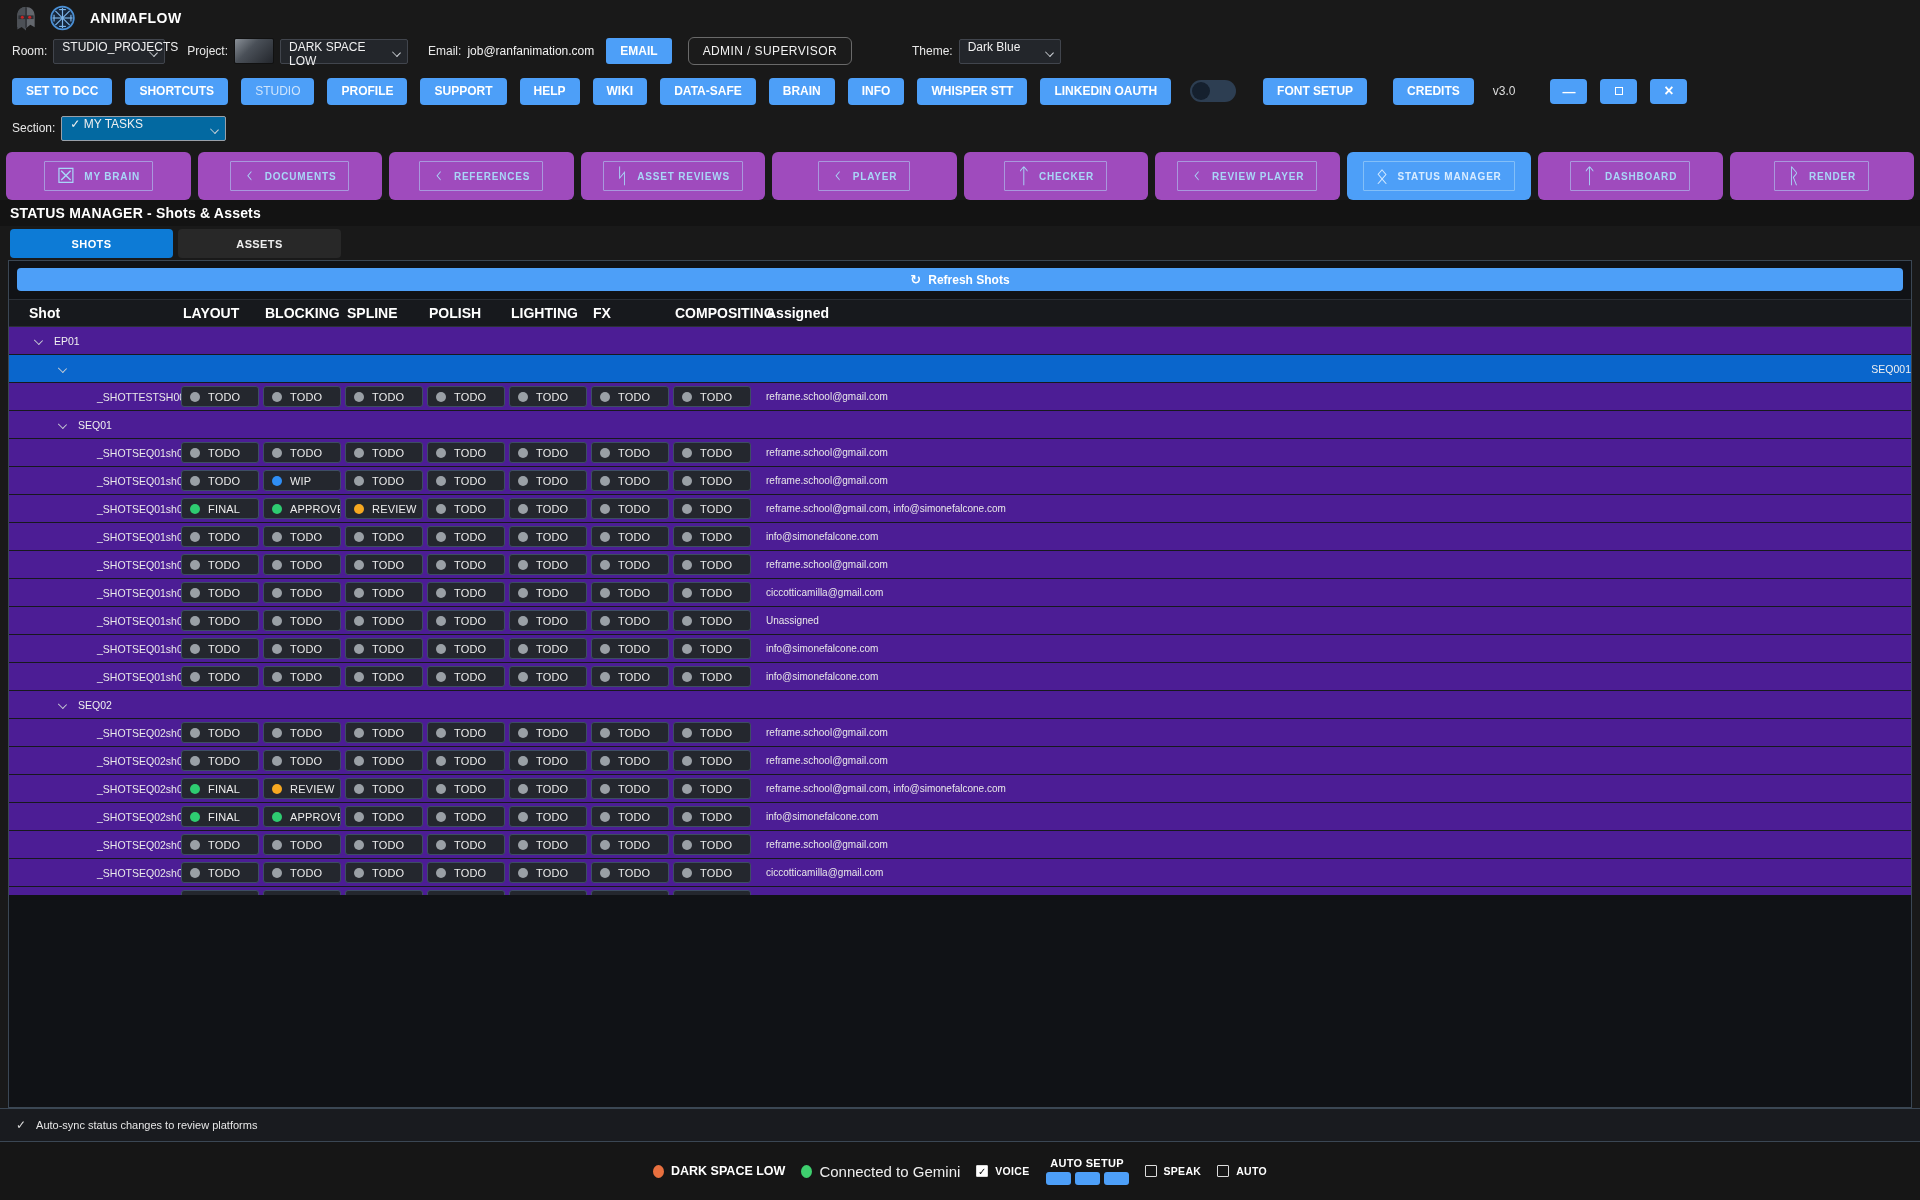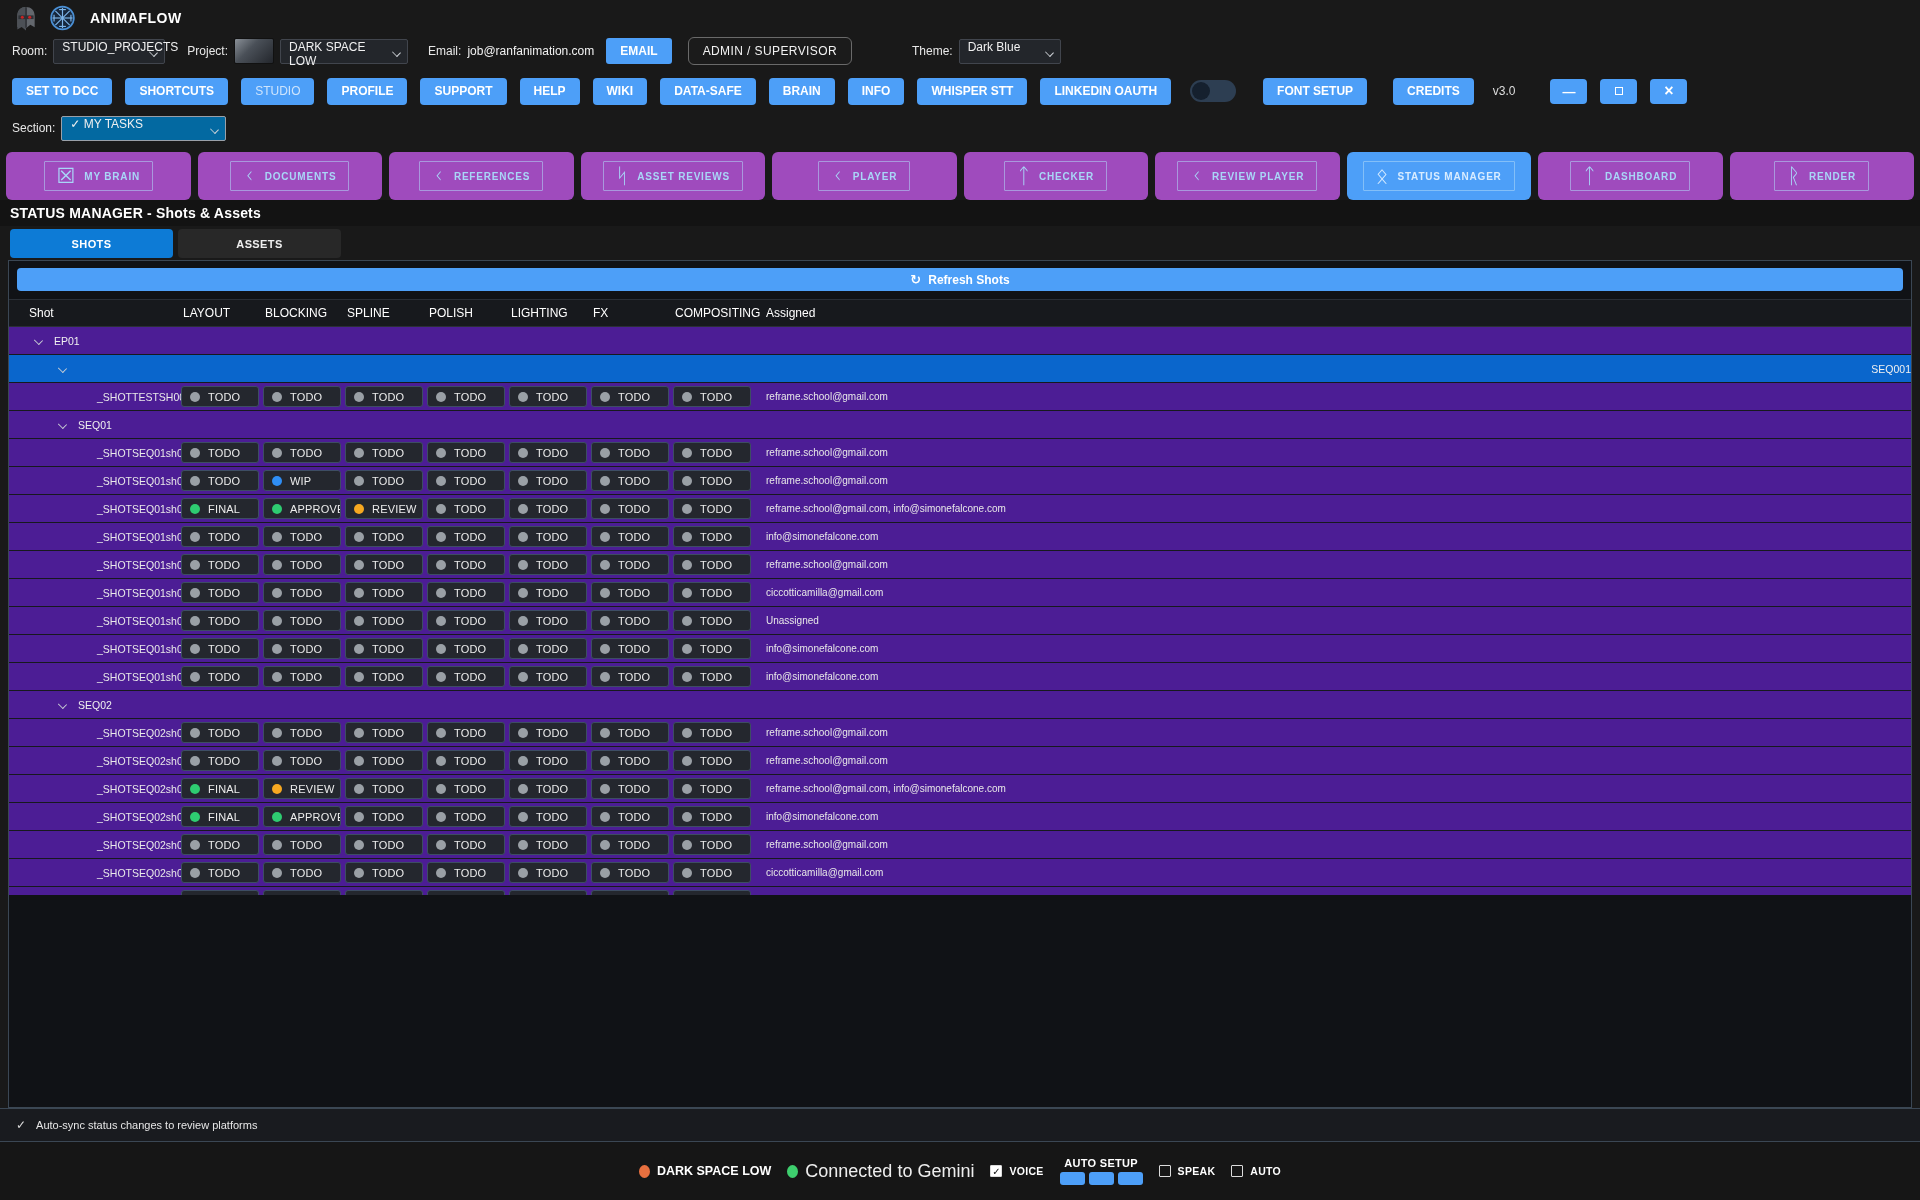--- a/index.html
+++ b/index.html
@@ -64,21 +64,21 @@
   .subtab.active { background:#0d7bd6; color:#fff; }
 
   
   .panel { height:848px; margin:0 8px; border:1px solid #3b4754; background:#101216; position:relative; }
   .refresh-btn { margin:7px 8px 0 8px; width:calc(100% - 16px); height:23px; background:#4d9ff8; border:none;
                  border-radius:4px; color:#fff; font-weight:bold; font-size:12px; font-family:inherit;
                  display:flex; align-items:center; justify-content:center; gap:7px; cursor:pointer; }
   .refresh-btn .ricon { font-size:13px; font-family:"DejaVu Sans", sans-serif; }
   .thead { margin-top:8px; height:28px; background:#17191d; border-top:1px solid #2a2f36; border-bottom:1px solid #2a2f36;
            display:grid; grid-template-columns:172px repeat(7,82px) 1fr; align-items:center; }
-  .thead .h { font-size:12px; font-weight:normal; color:#fff; padding-left:2px; white-space:nowrap; }
+  .thead .h { font-size:14px; font-weight:bold; color:#fff; padding-left:2px; white-space:nowrap; }
   .thead .h.first { padding-left:20px; }
   .thead .h.last { padding-left:11px; }
   .rows-viewport { height:568px; overflow:hidden; background:#15171b; }
   .trow { height:28px; background:#4c1d95; border-bottom:1px solid #17191d; display:grid;
           grid-template-columns:172px repeat(7,82px) 1fr; align-items:center; }
   .trow.group { display:flex; }
   .trow.selected { background:#0a66cc;justify-content:space-between; }
   .chev { width:7px; height:7px; border-right:1.6px solid #c9ced4; border-bottom:1.6px solid #c9ced4;
           transform:rotate(45deg) scale(1,.85); margin-right:12px; flex:none; }
   .gname { font-size:10.5px; color:#f0f0f0; white-space:nowrap; }
@@ -89,21 +89,21 @@
   .cell .st { font-size:11px; color:#ececec; white-space:nowrap; letter-spacing:.2px; }
   .assigned { font-size:10px; color:#e8e8e8; padding-left:11px; white-space:nowrap; overflow:hidden; }
 
   
   .autosync { height:34px; border-top:1px solid #3b4754; border-bottom:1px solid #3b4754; background:#191b1f;
               display:flex; align-items:center; gap:10px; padding-left:16px; font-size:11px; color:#e6e6e6; }
   .autosync .ck { font-size:12px; color:#d8d8d8; }
   .footer { flex:1; display:flex; align-items:center; justify-content:center; gap:16px; background:#161616; }
   .ind-dot { width:11px; height:13px; border-radius:50%; flex:none; }
   .f-strong { font-weight:bold; font-size:12.5px; }
-  .f-reg { font-size:18px; color:#eee; }
+  .f-reg { font-size:15px; color:#eee; }
   .fitem { display:flex; align-items:center; gap:7px; }
   .cbx { width:12px; height:12px; border:1.4px solid #dcdcdc; border-radius:1px; background:transparent;
          display:flex; align-items:center; justify-content:center; font-size:10px; color:#111; flex:none; }
   .cbx.checked { background:#fff; }
   .cbx-lbl { font-size:10.5px; font-weight:bold; letter-spacing:.3px; }
   .audio { display:flex; flex-direction:column; align-items:center; gap:3px; }
   .audio .alabel { font-size:11px; font-weight:bold; letter-spacing:.3px; }
   .audio .abtns { display:flex; gap:4px; }
   .audio .abtn { width:25px; height:13px; background:#4d9ff8; border:none; border-radius:3px; cursor:pointer; }
 </style>

